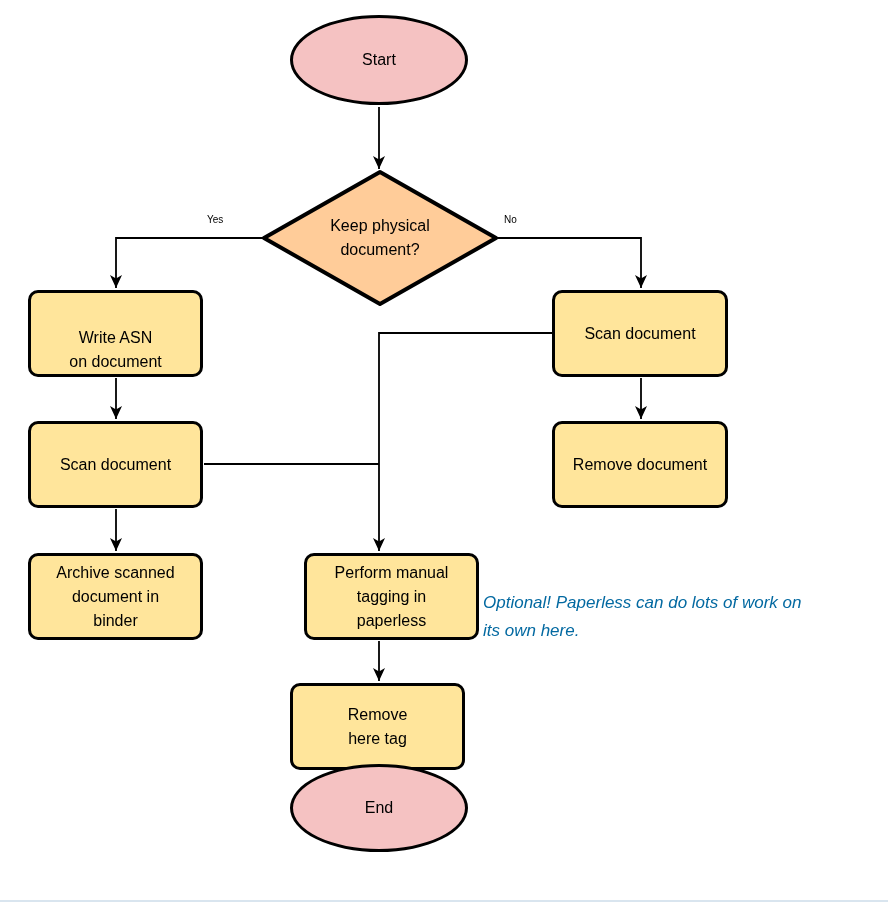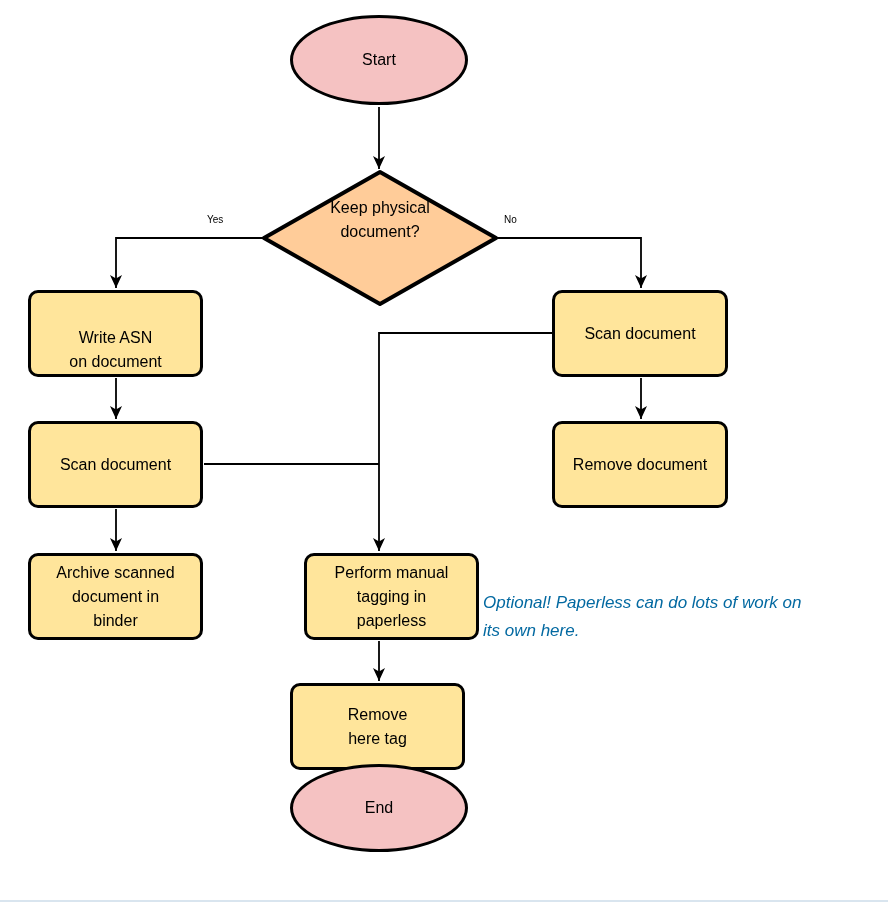--- a/index.html
+++ b/index.html
@@ -95,21 +95,21 @@
     <path class="edge" d="M379,641 L379,681" marker-end="url(#arrow)"></path>
     <path class="edge" d="M379,771 L379,810" marker-end="url(#arrow)"></path>
 
     <polygon points="380,172 496,238 380,304 264,238" fill="#FFCC99" stroke="#000000" stroke-width="4" stroke-linejoin="round"></polygon>
   </svg>
 
   <div class="node terminator" style="left:290px; top:15px; width:178px; height:90px;">
     <span class="lbl">Start</span>
   </div>
 
-  <div class="node decision-label" style="left:263px; top:153px; width:234px; height:134px;">
+  <div class="node decision-label" style="left:263px; top:171px; width:234px; height:134px;">
     <span class="lbl">Keep physical
 document?</span>
   </div>
 
   <div class="edge-label" style="left:207px; top:211px;">Yes</div>
   <div class="edge-label" style="left:504px; top:211px;text-align:right;">No</div>
 
   <div class="node process" style="left:28px; top:290px; width:175px; height:87px;align-items:flex-end;">
     <span class="lbl">Write ASN
 on document</span>

